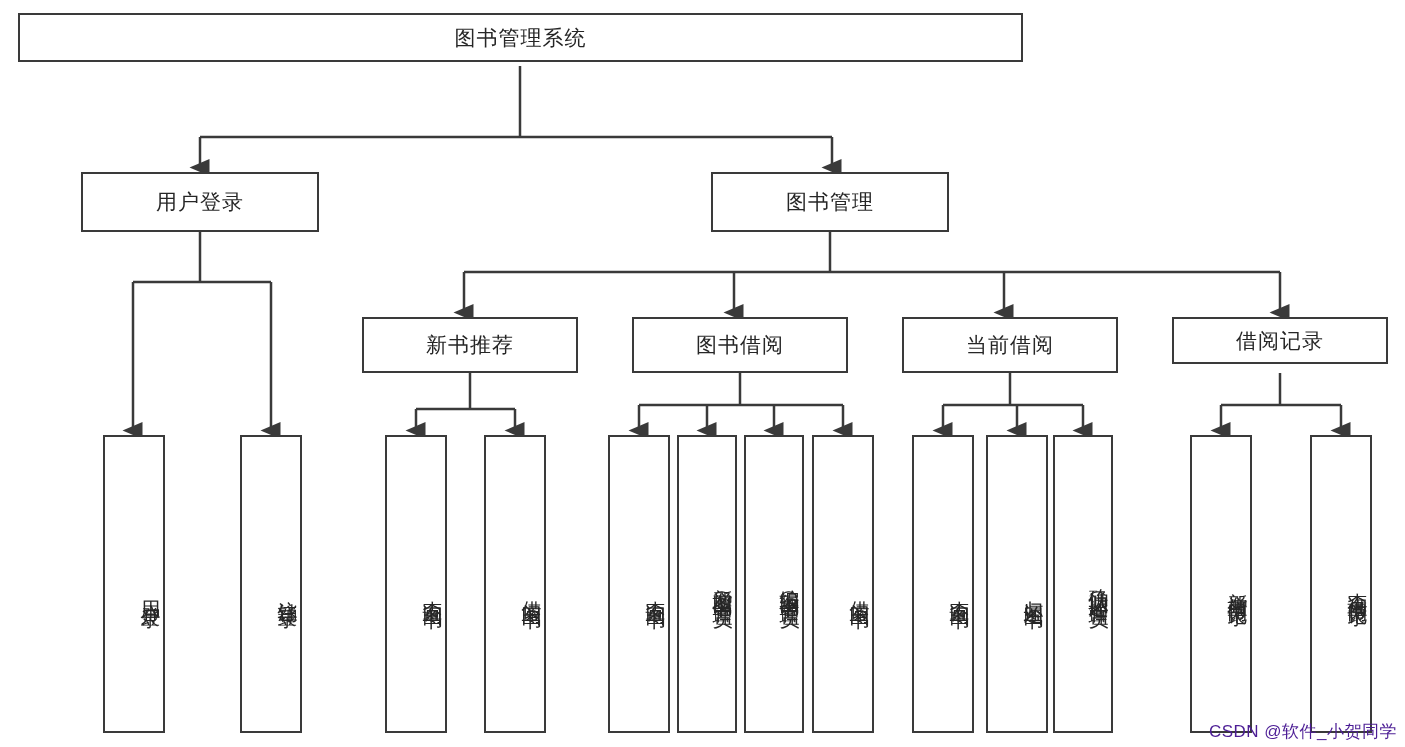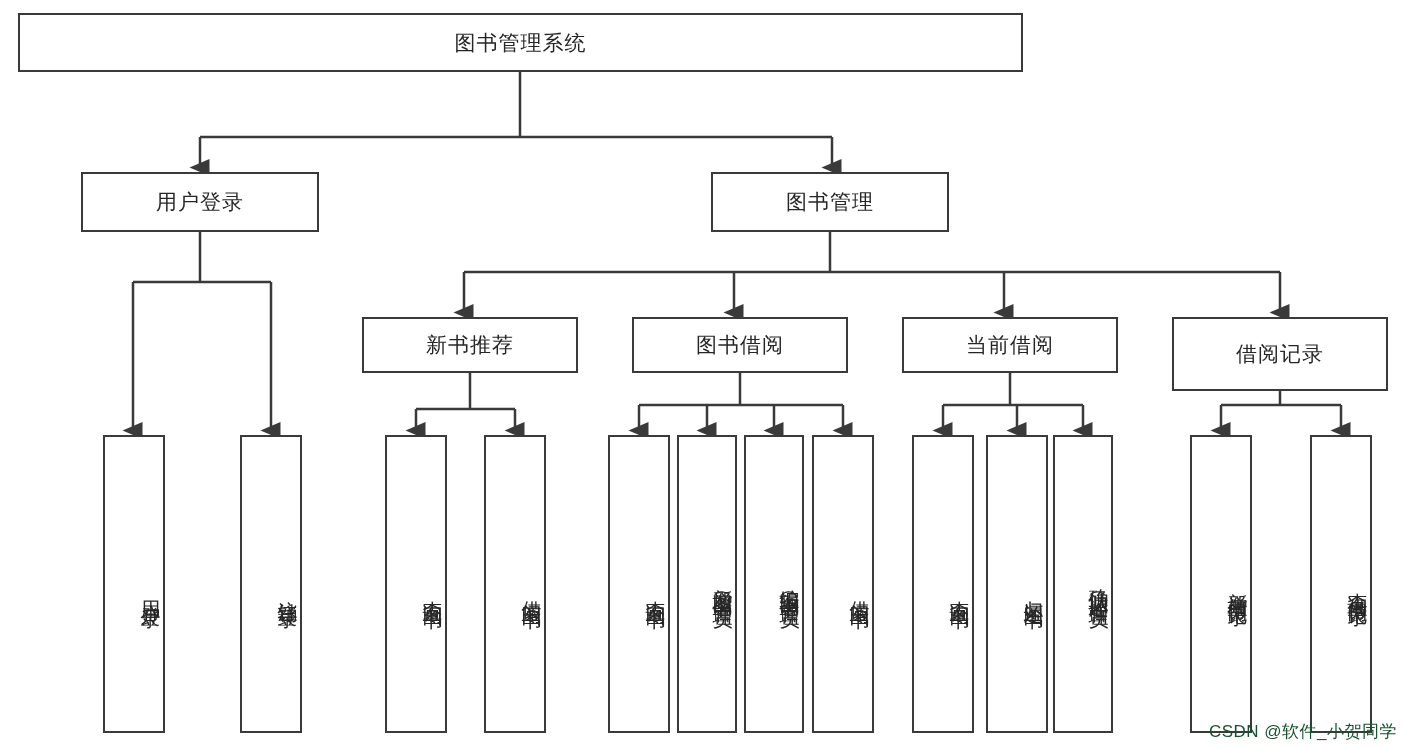--- a/index.html
+++ b/index.html
@@ -58,21 +58,21 @@
   .node .lbl {
     writing-mode: inherit;
     text-orientation: inherit;
     white-space: nowrap;
   }
   #watermark {
     position: absolute;
     right: 8px;
     bottom: 4px;
     font-size: 17px;
-    color: #14532d;
+    color: #4c1d95;
     letter-spacing: 0.5px;
     z-index: 5;
     white-space: nowrap;
     font-family: "Liberation Sans", "DejaVu Sans", sans-serif;
   }
 </style>
 </head>
 <body>
 
 <div id="canvas">
@@ -120,41 +120,41 @@
       <path d="M1017,405 L1017,429" marker-end="url(#arrow)"></path>
       <path d="M1083,405 L1083,429" marker-end="url(#arrow)"></path>
 
       <path d="M1280,373 L1280,405"></path>
       <path d="M1221,405 L1341,405"></path>
       <path d="M1221,405 L1221,429" marker-end="url(#arrow)"></path>
       <path d="M1341,405 L1341,429" marker-end="url(#arrow)"></path>
     </g>
   </svg>
 
-  <div class="node horiz" style="left:18px; top:13px; width:1005px; height:59px;text-align:right;">
+  <div class="node horiz" style="left:18px; top:13px; width:1005px; height:49px;text-align:right;">
     <span class="lbl">图书管理系统</span>
   </div>
 
   <div class="node horiz" style="left:81px; top:172px; width:238px; height:60px;">
     <span class="lbl">用户登录</span>
   </div>
   <div class="node horiz" style="left:362px; top:317px; width:216px; height:56px;">
     <span class="lbl">新书推荐</span>
   </div>
 
   <div class="node horiz" style="left:711px; top:172px; width:238px; height:60px;">
     <span class="lbl">图书管理</span>
   </div>
   <div class="node horiz" style="left:902px; top:317px; width:216px; height:56px;">
     <span class="lbl">当前借阅</span>
   </div>
   <div class="node horiz" style="left:632px; top:317px; width:216px; height:56px;">
     <span class="lbl">图书借阅</span>
   </div>
-  <div class="node horiz" style="left:1172px; top:317px; width:216px; height:74px;">
+  <div class="node horiz" style="left:1172px; top:317px; width:216px; height:47px;">
     <span class="lbl">借阅记录</span>
   </div>
 
   <div class="node vert" style="left:103px; top:435px; width:62px; height:298px;">
     <span class="lbl">用户登录</span>
   </div>
   <div class="node vert" style="left:240px; top:435px; width:62px; height:298px;">
     <span class="lbl">注销登录</span>
   </div>
   <div class="node vert" style="left:385px; top:435px; width:62px; height:298px;">

